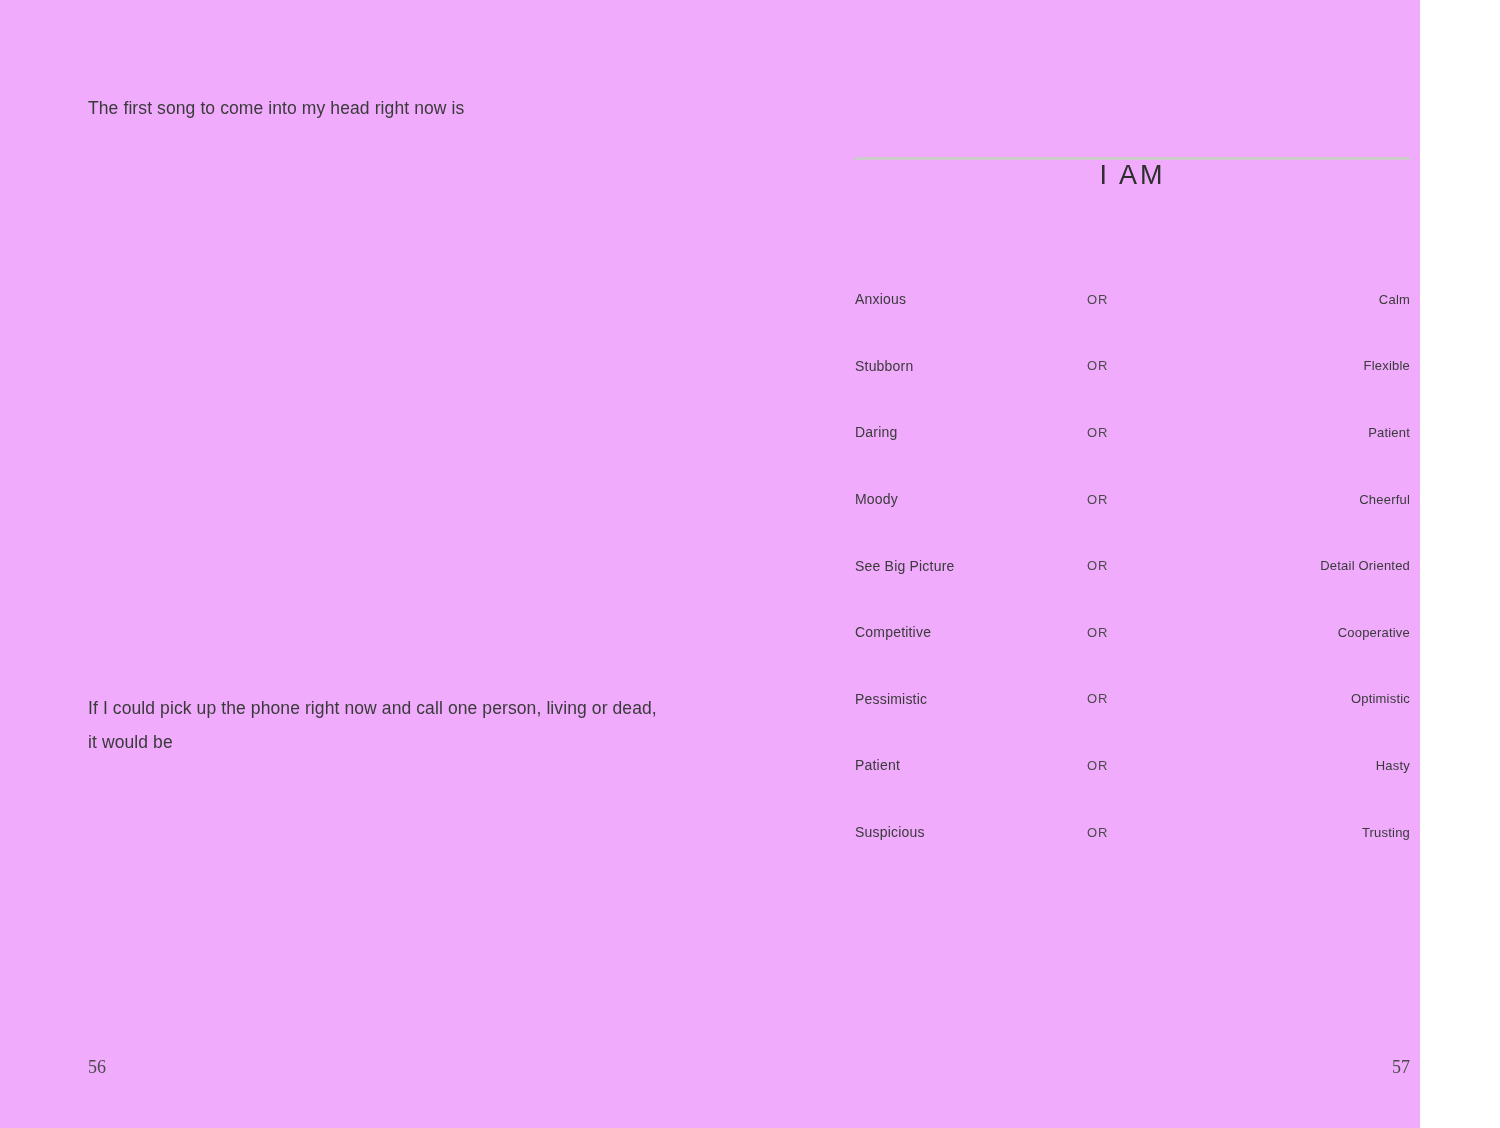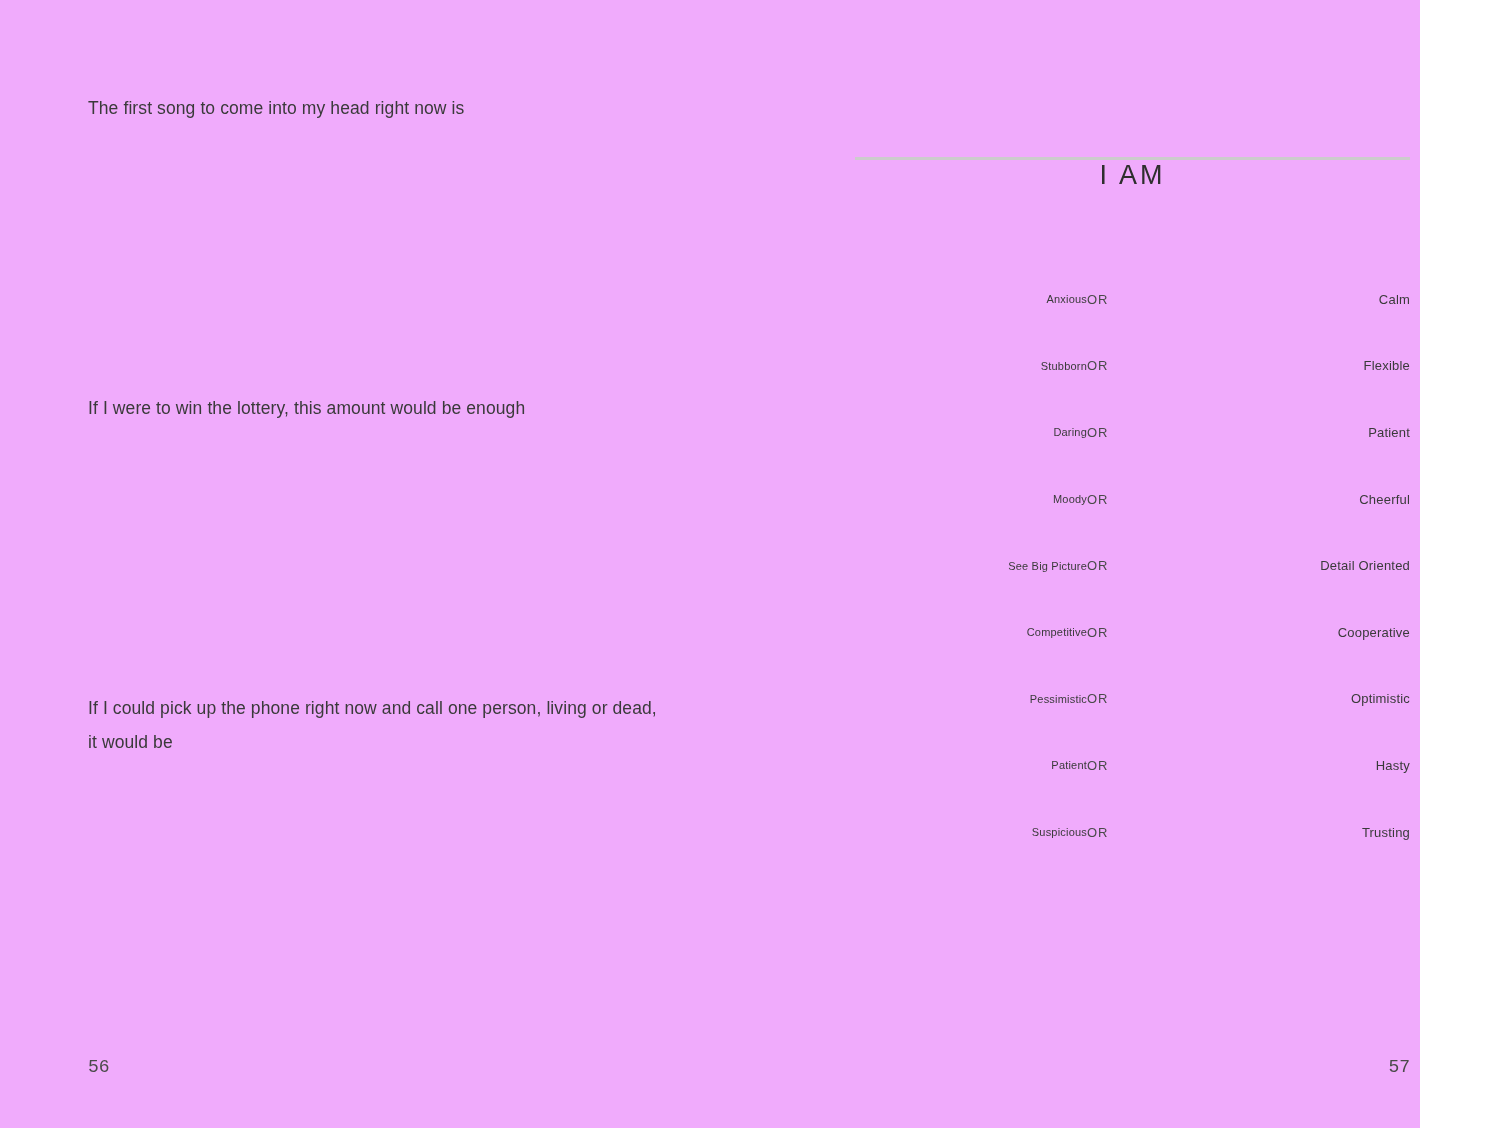--- a/index.html
+++ b/index.html
@@ -26,21 +26,21 @@
     color: #3a3a3a;
     letter-spacing: 0.1px;
   }
   .prompt-1 { top: 92px; }
   .prompt-2 { top: 392px; }
   .prompt-3 { top: 692px; }
 
   .page-num {
     position: absolute;
     top: 1057px;
-    font-family: Liberation Mono, monospace;
+    font-family: Liberation Serif, serif;
     font-size: 18px;
     color: #4a4a4a;
     font-variant-numeric: oldstyle-nums;
   }
   .page-num-left  { left: 88px; }
   .page-num-right { left: 855px; width: 555px; text-align: right; }
 
   
   .right-title {
     position: absolute;
@@ -80,22 +80,21 @@
     top: 266px;
     width: 555px;
   }
   .trait-row {
     display: grid;
     grid-template-columns: 232px 94px 229px;
     align-items: center;
     height: 66.6px;
   }
   .trait-left {
-    text-align: right;
-    font-size: 11px;
+    font-size: 14px;
     color: #3a3a3a;
     letter-spacing: 0.2px;
   }
   .trait-or {
     text-align: left;
     font-size: 13px;
     letter-spacing: 0.8px;
     color: #4a4a4a;
   }
   .trait-right {
@@ -105,21 +104,20 @@
     letter-spacing: 0.2px;
   }
 </style>
 </head>
 <body>
 
 <div class="spread">
 
   <div class="prompt prompt-1">The first song to come into my head right now is</div>
 
-  <div class="prompt prompt-2">If I were to win the lottery, this amount would be enough</div>
 
   <div class="prompt prompt-3">If I could pick up the phone right now and call one person, living or dead, it would be</div>
 
   <div class="page-num page-num-left">56</div>
 
   <div class="right-title">I AM</div>
 
   <div class="title-rule"></div>
 
 

